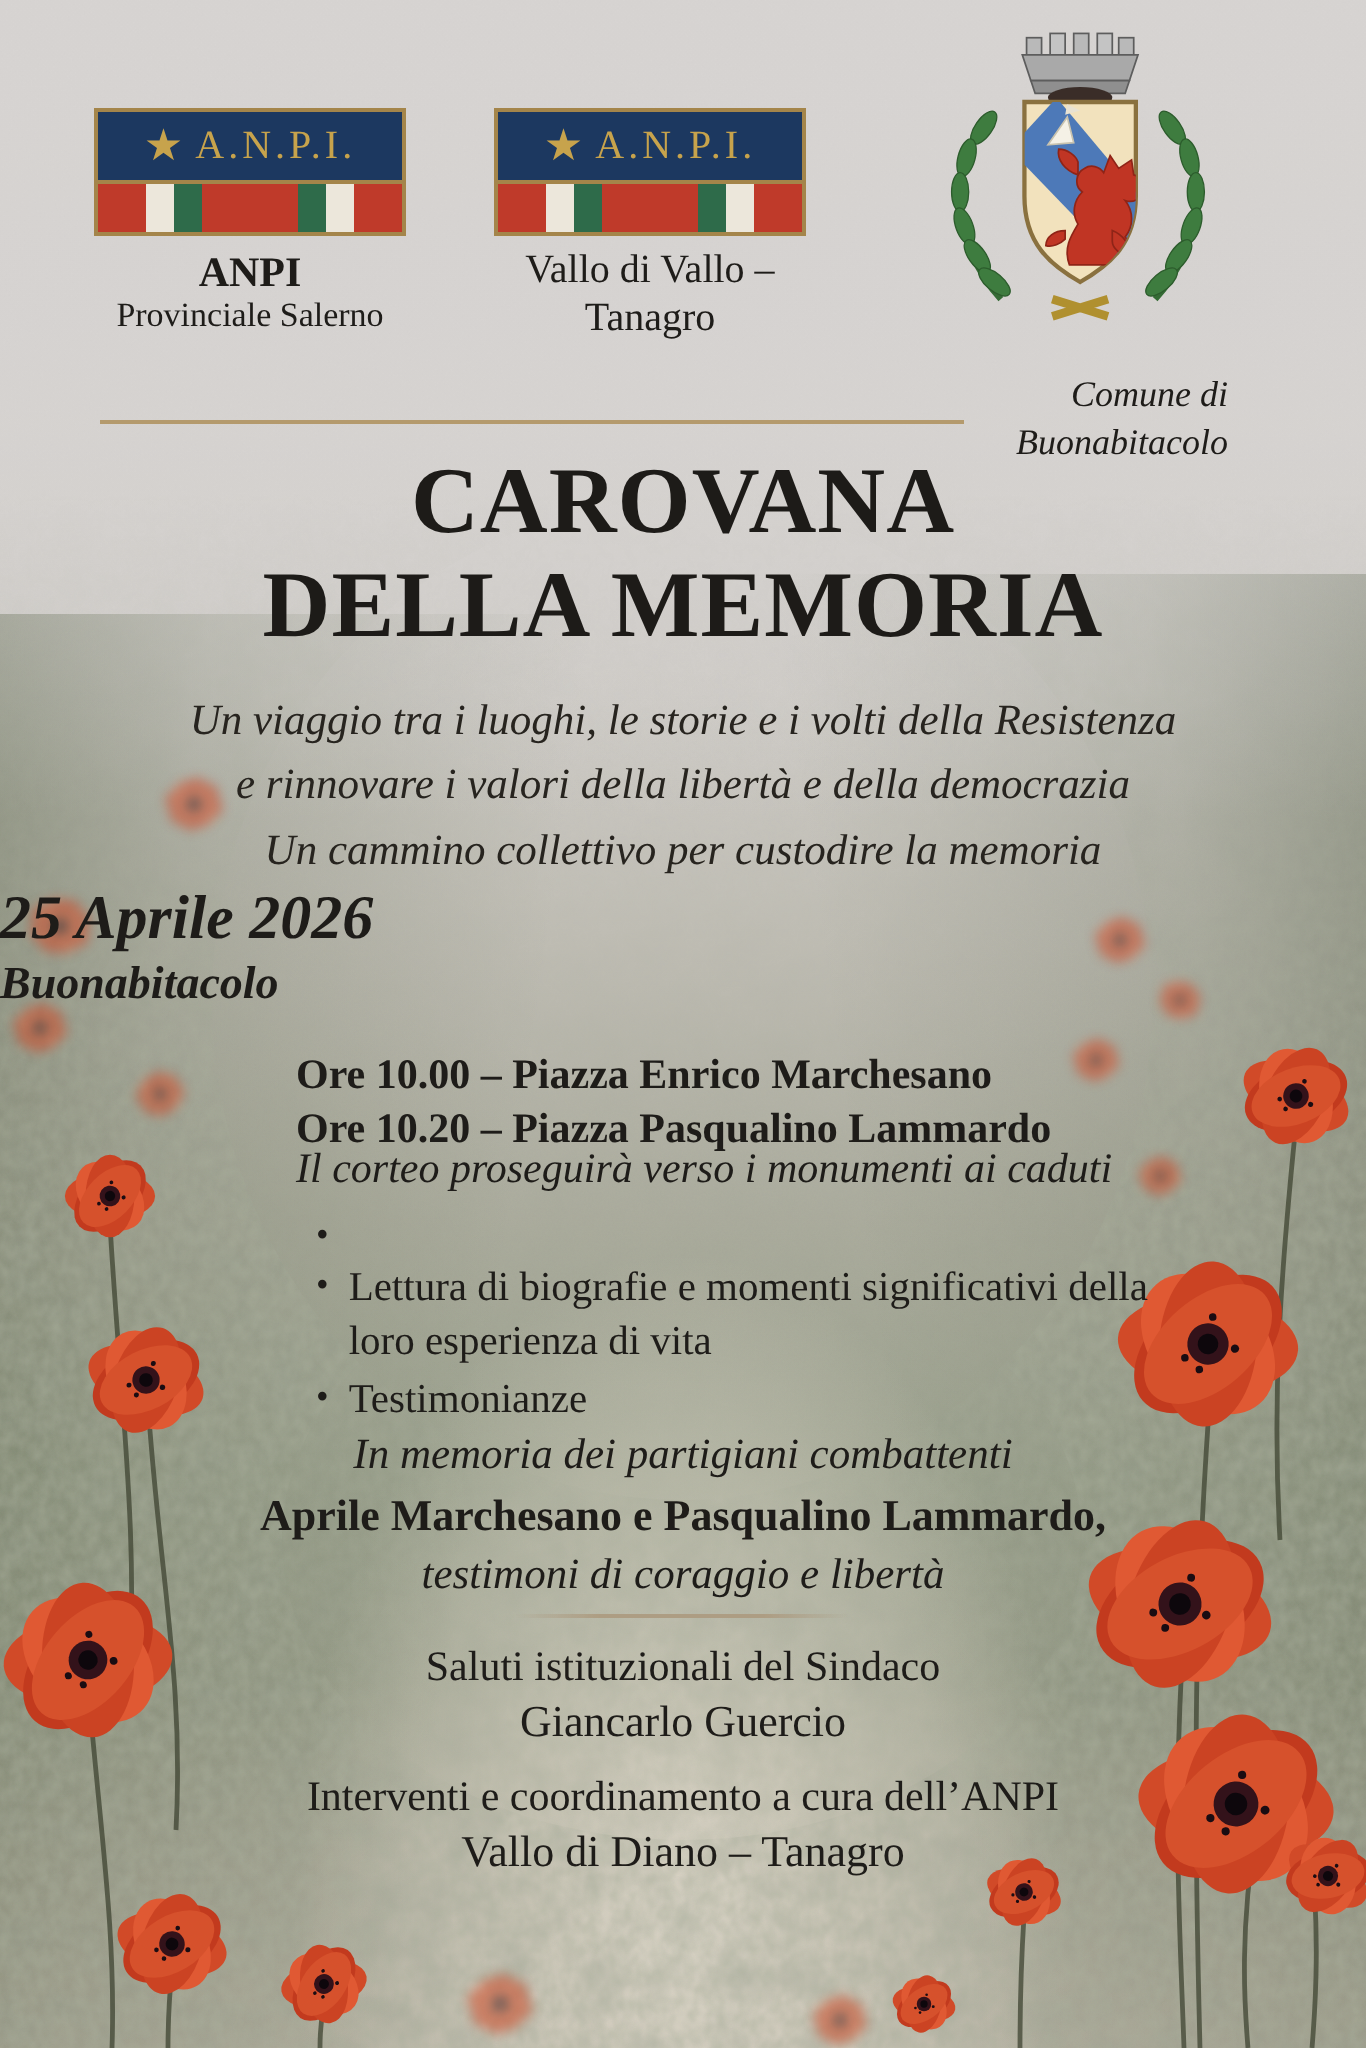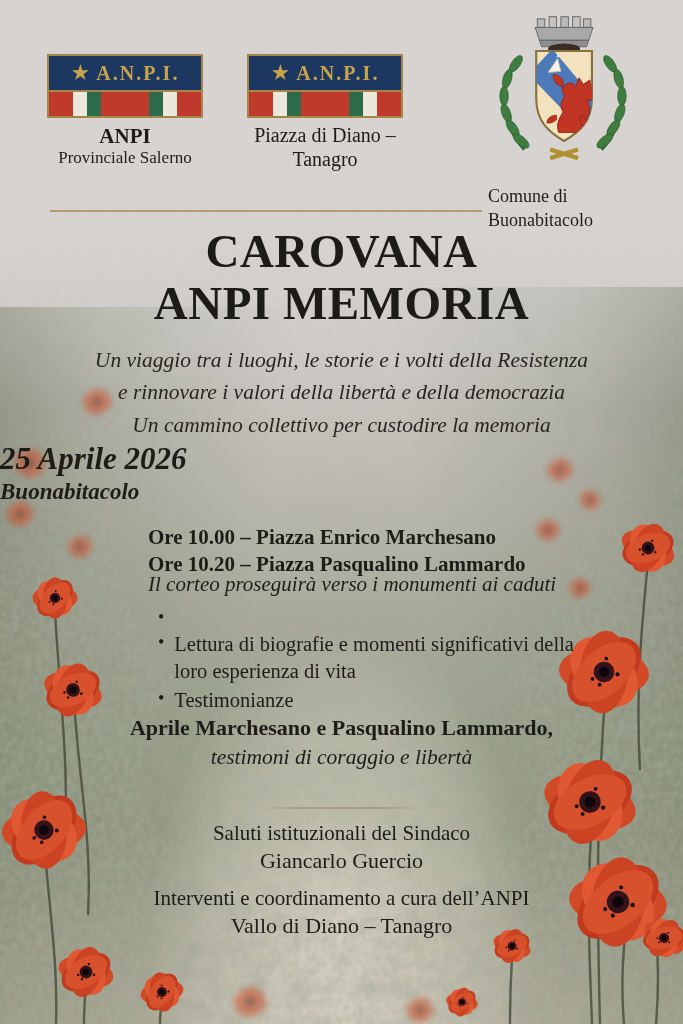--- a/index.html
+++ b/index.html
@@ -15,31 +15,31 @@
   .bg-right{background:linear-gradient(262deg, rgba(92,102,78,0.5) 0%, rgba(92,102,78,0.22) 14%, rgba(92,102,78,0) 38%);top:28%;}
   .bg-mist{background:radial-gradient(ellipse 250px 430px at 50% 94%, rgba(228,221,207,0.85) 0%, rgba(228,221,207,0.35) 55%, rgba(228,221,207,0) 78%);}
   .bg-topclean{background:linear-gradient(180deg, rgba(215,212,210,0.9) 0%, rgba(215,212,210,0.55) 22%, rgba(215,212,210,0) 40%);}
   svg.art{position:absolute;inset:0;pointer-events:none;}
 
   
   .anpi-logo{position:absolute;width:160px;text-align:center;}
   .anpi-box{width:156px;height:64px;margin:0 auto;border:2px solid #a4854a;background:#1c3860;box-sizing:border-box;display:flex;flex-direction:column;}
   .anpi-top{flex:0 0 34px;display:flex;align-items:center;justify-content:center;gap:6px;border-bottom:2px solid #a4854a;}
   .anpi-star{color:#c7a34c;font-size:22px;line-height:1;}
-  .anpi-word{color:#c7a34c;font-size:20px;font-weight:700;letter-spacing:2px;}
+  .anpi-word{color:#c7a34c;font-size:20px;font-weight:400;letter-spacing:2px;}
   .anpi-ribbon{flex:1;display:flex;}
   .rb{height:100%;}
   .rb-red{background:#bf3a2a;}
   .rb-white{background:#ece7db;}
   .rb-green{background:#2e6b4a;}
   .anpi-cap1{font-size:21px;font-weight:700;margin-top:6px;line-height:1.15;}
   .anpi-cap1.light{font-weight:400;font-size:20px;}
   .anpi-cap2{font-size:17px;line-height:1.2;}
   .anpi-cap2.light{font-size:20px;}
-  .crest-wrap{position:absolute;left:488px;top:12px;width:168px;text-align:left;}
+  .crest-wrap{position:absolute;left:446px;top:12px;width:168px;text-align:right;font-style:italic;}
   .crest-caption{font-size:18px;line-height:1.2;margin-top:2px;}
 
   .gold-line{position:absolute;left:50px;top:210px;width:432px;height:2px;background:#b49a6d;}
   .mini-divider{position:absolute;left:258px;top:807px;width:166px;height:2px;background:linear-gradient(90deg,rgba(180,160,120,0),#ad9d83 25%,#ad9d83 75%,rgba(180,160,120,0));}
 
   .title{position:absolute;top:226px;left:0;width:100%;text-align:center;font-weight:700;font-size:47px;line-height:1.1;letter-spacing:0.5px;color:#1d1b18;}
   .subtitle{position:absolute;top:344px;left:0;width:100%;text-align:center;font-style:italic;font-size:21.5px;line-height:1.5;color:#27241f;}
   .when{position:absolute;top:442px;left:0;width:100%;text-align:left;font-style:italic;}
   .when .date{font-size:31px;font-weight:700;line-height:1.1;}
   .when .place{font-size:23px;font-weight:700;line-height:1.2;margin-top:2px;}
@@ -186,21 +186,21 @@
       <div class="anpi-ribbon">
         <div class="rb rb-red" style="width:16%"></div>
           <div class="rb rb-white" style="width:9%"></div>
           <div class="rb rb-green" style="width:9%"></div>
           <div class="rb rb-red" style="width:32%"></div>
           <div class="rb rb-green" style="width:9%"></div>
           <div class="rb rb-white" style="width:9%"></div>
           <div class="rb rb-red" style="width:16%"></div>
       </div>
     </div>
-    <div class="anpi-cap1 light">Piazza di Diano –</div>
+    <div class="anpi-cap1 light">Vallo di Vallo –</div>
     <div class="anpi-cap2 light">Tanagro</div>
   </div>
 
   <div class="crest-wrap">
     <svg width="150" height="168" viewBox="0 0 140 156">
 
       <g stroke="#5d5d5d" stroke-width="0.8">
         <rect x="46" y="6" width="7" height="8" fill="#b9b9b9"></rect>
         <rect x="57" y="4" width="7" height="10" fill="#c4c4c4"></rect>
         <rect x="68" y="4" width="7" height="10" fill="#b9b9b9"></rect>
@@ -248,21 +248,21 @@
       </g>
     </svg>
     <div class="crest-caption">Comune di</div>
     <div class="crest-caption">Buonabitacolo</div>
   </div>
 
   <div class="gold-line"></div>
 
   <div class="title">
     <div>CAROVANA</div>
-    <div>ANPI MEMORIA</div>
+    <div>DELLA MEMORIA</div>
   </div>
 
   <div class="subtitle">
     <div>Un viaggio tra i luoghi, le storie e i volti della Resistenza</div>
     <div>e rinnovare i valori della libertà e della democrazia</div>
     <div>Un cammino collettivo per custodire la memoria</div>
   </div>
 
   <div class="when">
     <div class="date">25 Aprile 2026</div>
@@ -283,20 +283,21 @@
       <span class="dot">•</span>
       <span>Lettura di biografie e momenti significativi della loro esperienza di vita</span>
     </div>
     <div class="li">
       <span class="dot">•</span>
       <span>Testimonianze</span>
     </div>
   </div>
 
   <div class="memorial">
+    <div class="mem-i">In memoria dei partigiani combattenti</div>
     <div class="mem-b">Aprile Marchesano e Pasqualino Lammardo,</div>
     <div class="mem-i">testimoni di coraggio e libertà</div>
   </div>
 
   <div class="mini-divider"></div>
 
   <div class="footer">
     <div class="ft-r">Saluti istituzionali del Sindaco</div>
     <div class="ft-b">Giancarlo Guercio</div>
     <div class="ft-r ft-gap">Interventi e coordinamento a cura dell’ANPI</div>

